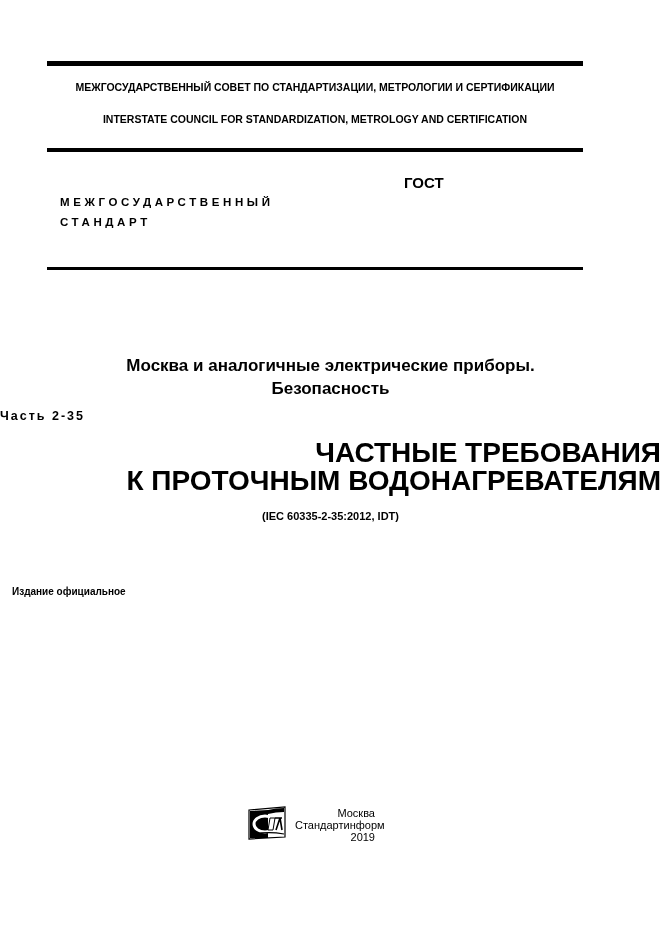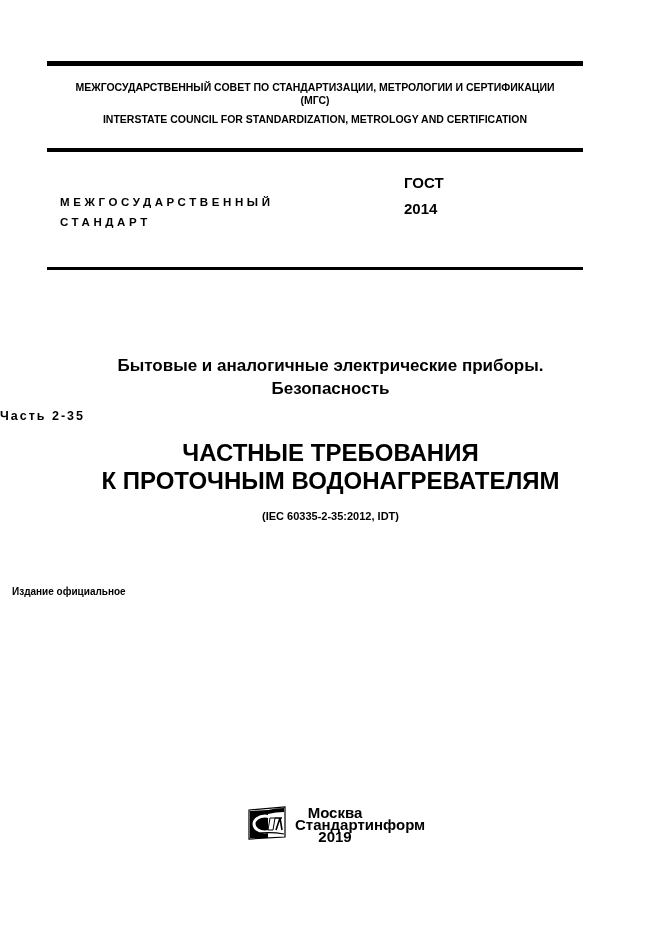--- a/index.html
+++ b/index.html
@@ -75,23 +75,23 @@
       text-align: left;
       font-weight: bold;
       font-size: 12.5px;
       letter-spacing: 2px;
     }
     .subtitle {
       position: absolute;
       left: 0;
       width: 661px;
       top: 439px;
-      text-align: center;
+      text-align: right;
       font-weight: bold;
-      font-size: 24px;
+      font-size: 28px;
       line-height: 28px;
     }
     .iec-ref {
       position: absolute;
       left: 0;
       width: 661px;
       top: 510px;
       text-align: center;
       font-weight: bold;
       font-size: 11px;
@@ -110,56 +110,54 @@
       left: 248px;
       top: 806px;
       width: 38px;
       height: 34px;
     }
     .publisher {
       position: absolute;
       left: 295px;
       width: 80px;
       top: 807px;
-      text-align: center;
-      font-weight: bold;
-      font-size: 15px;
+      text-align: right;
+      font-weight: normal;
+      font-size: 11px;
       line-height: 12px;
     }
   </style>
 </head>
 <body>
 
 <div class="rule rule-top"></div>
 
 <div class="council council-ru">
   <div>МЕЖГОСУДАРСТВЕННЫЙ СОВЕТ ПО СТАНДАРТИЗАЦИИ, МЕТРОЛОГИИ И СЕРТИФИКАЦИИ</div>
-  <div>(МГС)</div>
 </div>
 
 <div class="council council-en">
   <div>INTERSTATE COUNCIL FOR STANDARDIZATION, METROLOGY AND CERTIFICATION</div>
 </div>
 
 <div class="rule rule-mid"></div>
 
 <div class="std-type">
   <div>МЕЖГОСУДАРСТВЕННЫЙ</div>
   <div>СТАНДАРТ</div>
 </div>
 
 <div class="gost">
   <div>ГОСТ</div>
-  <div>2014</div>
 </div>
 
 <div class="rule rule-bottom"></div>
 
 <div class="title-main">
-  <div>Бытовые и аналогичные электрические приборы.</div>
+  <div>Москва и аналогичные электрические приборы.</div>
   <div>Безопасность</div>
 </div>
 
 <div class="part">Часть 2-35</div>
 
 <div class="subtitle">
   <div>ЧАСТНЫЕ ТРЕБОВАНИЯ</div>
   <div>К ПРОТОЧНЫМ ВОДОНАГРЕВАТЕЛЯМ</div>
 </div>
 

